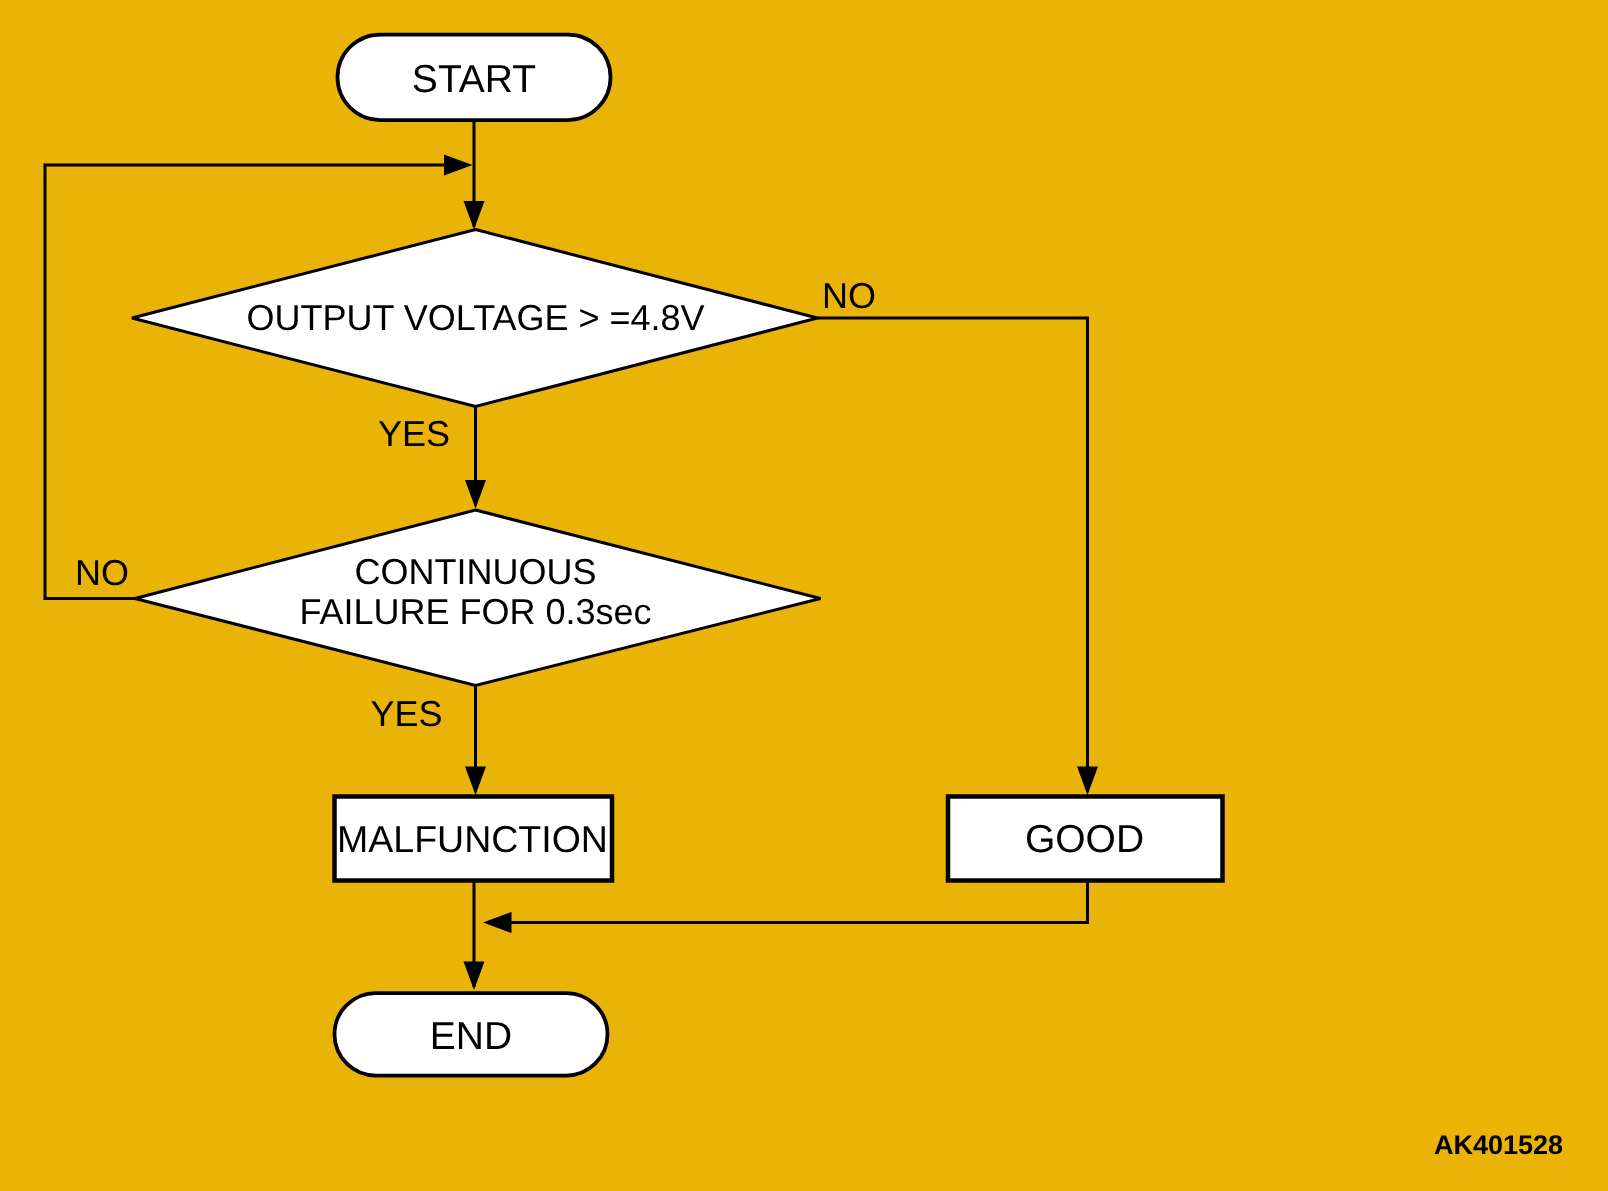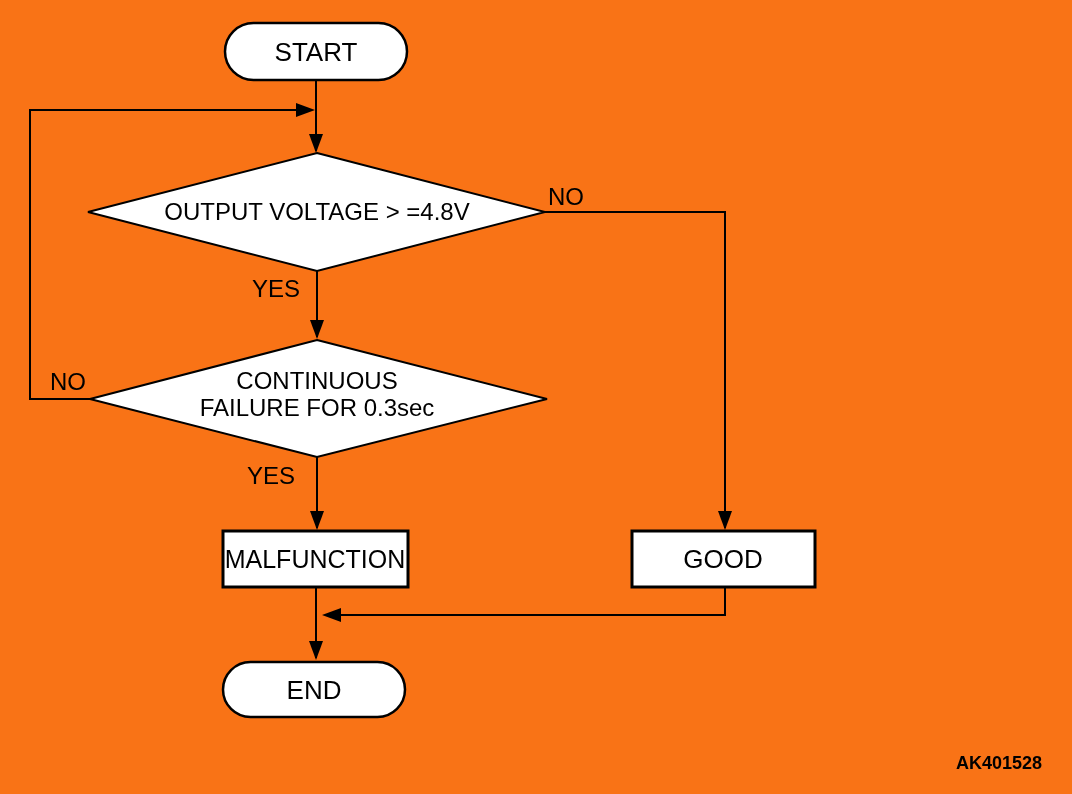--- a/index.html
+++ b/index.html
@@ -4,21 +4,21 @@
 <style>
   html, body {
     margin: 0;
     padding: 0;
     background: #ffffff;
   }
   .page {
     position: relative;
     width: 1072px;
     height: 794px;
-    background: #f97316;
+    background: #eab308;
     overflow: hidden;
     text-align: right;
   }
   svg text {
     font-family: "Liberation Sans", "DejaVu Sans", sans-serif;
     fill: #000000;
   }
   .node-text   { font-size: 26px; }
   .box-text    { font-size: 25px; }
   .good-text   { font-size: 26px; }

